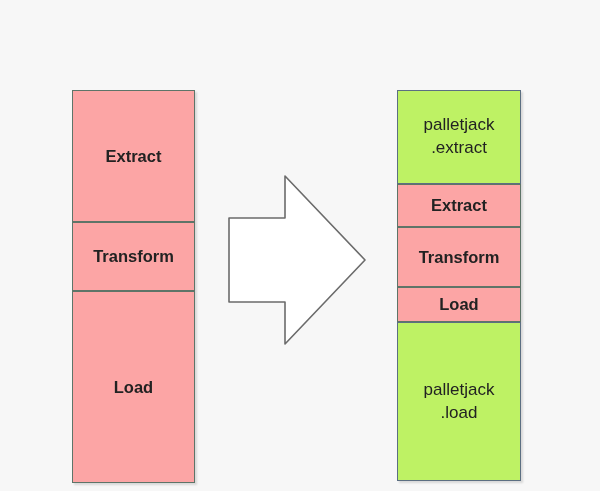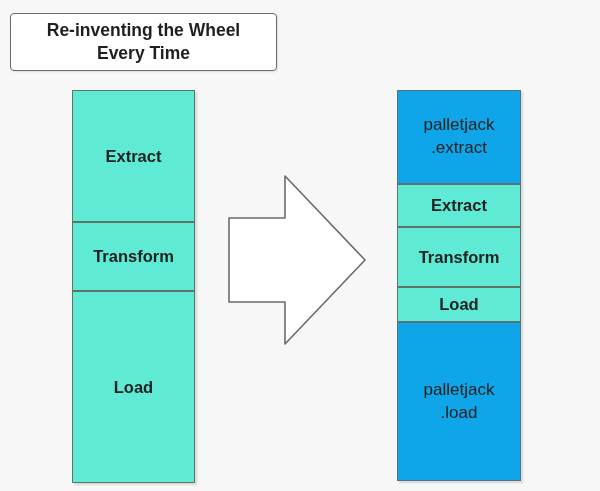--- a/index.html
+++ b/index.html
@@ -56,22 +56,22 @@
     border: 1.4px solid #5f6f66;
     display: flex;
     align-items: center;
     justify-content: center;
     text-align: center;
     color: #222222;
     box-shadow: 1.5px 1.5px 2px rgba(0,0,0,0.13);
     left: 0;
     width: 100%;
   }
-  .block.green { background: #5eead4; border-color: #5e7468; }
-  .block.blue  { background: #0ea5e9; border-color: #5c6f82; }
+  .block.green { background: #fca5a5; border-color: #5e7468; }
+  .block.blue  { background: #bef264; border-color: #5c6f82; }
 
   .block .label {
     display: block;
     white-space: pre-line;
   }
   .block.green .label {
     font-weight: bold;
     font-size: 16.5px;
   }
   .block.blue .label {
@@ -100,22 +100,20 @@
     width: 140px;
     height: 172px;
   }
   #arrow-shape svg { display: block; width: 100%; height: 100%; }
 </style>
 </head>
 <body>
 
 <div class="canvas">
 
-  <div class="title-box" id="title-left">Re-inventing the Wheel
-Every Time</div>
 
 
   <div class="stack" id="stack-left">
     <div class="block green" id="lb-extract">
       <span class="label">Extract</span>
     </div>
     <div class="block green" id="lb-transform">
       <span class="label">Transform</span>
     </div>
     <div class="block green" id="lb-load">

